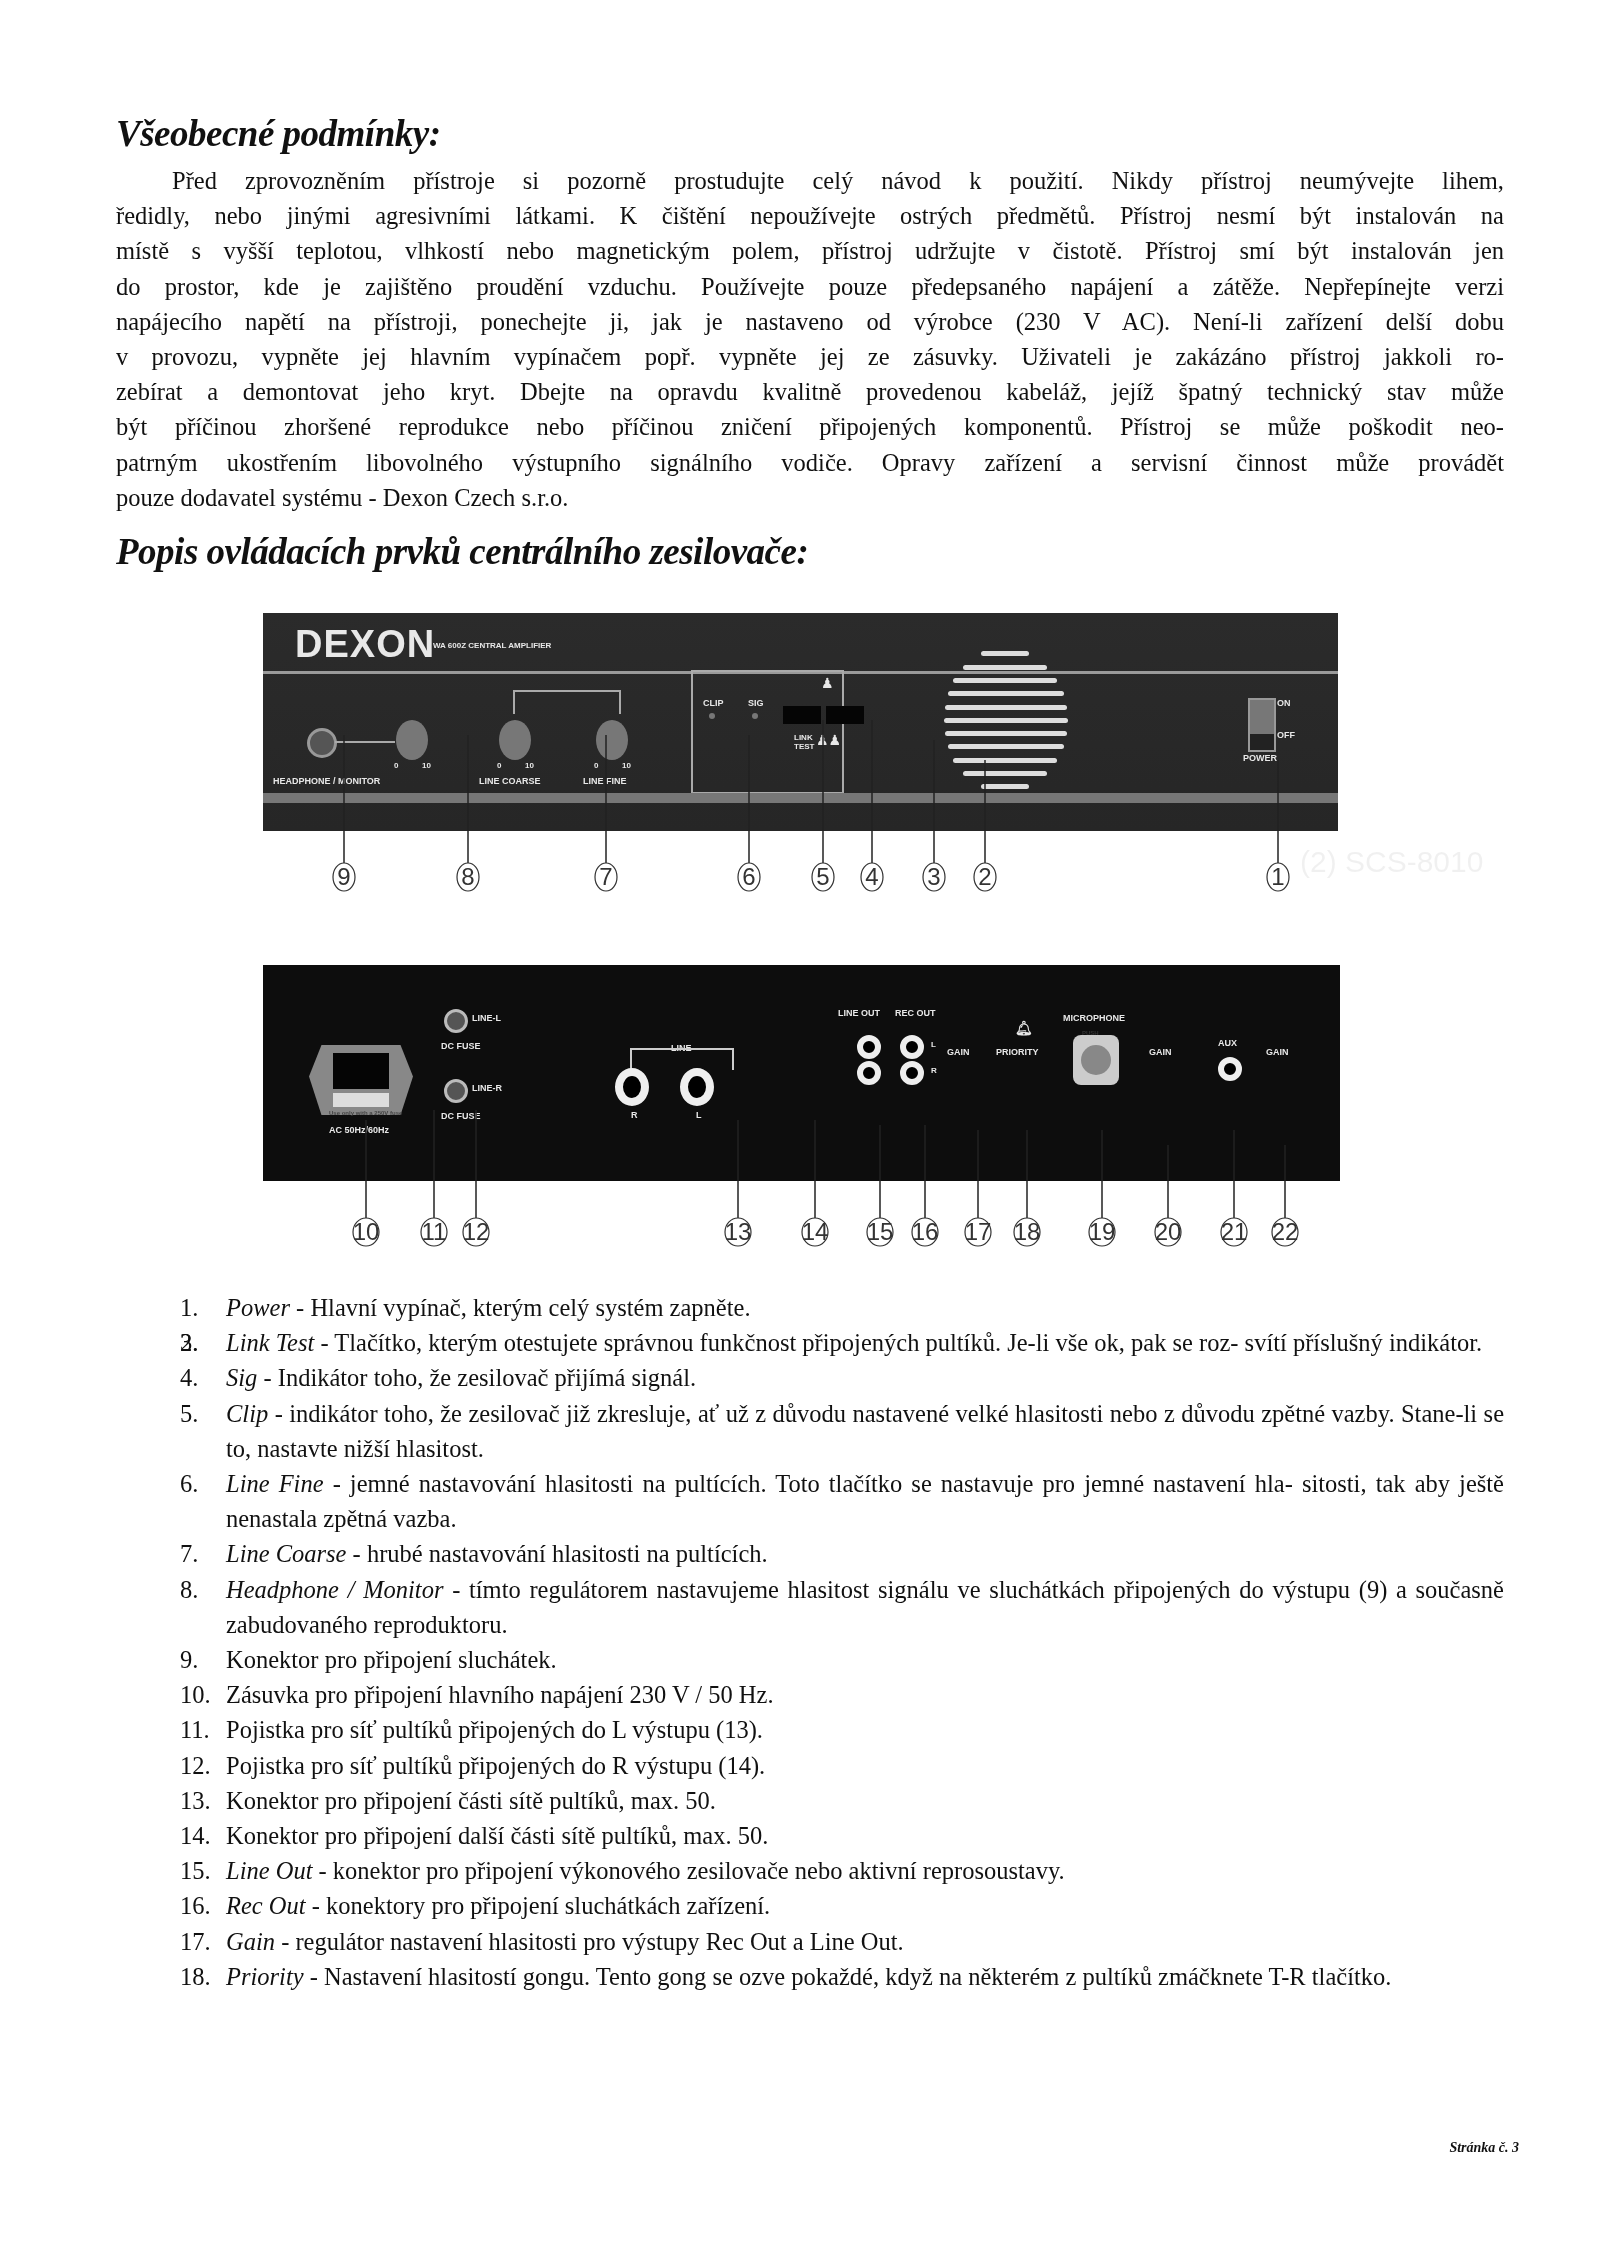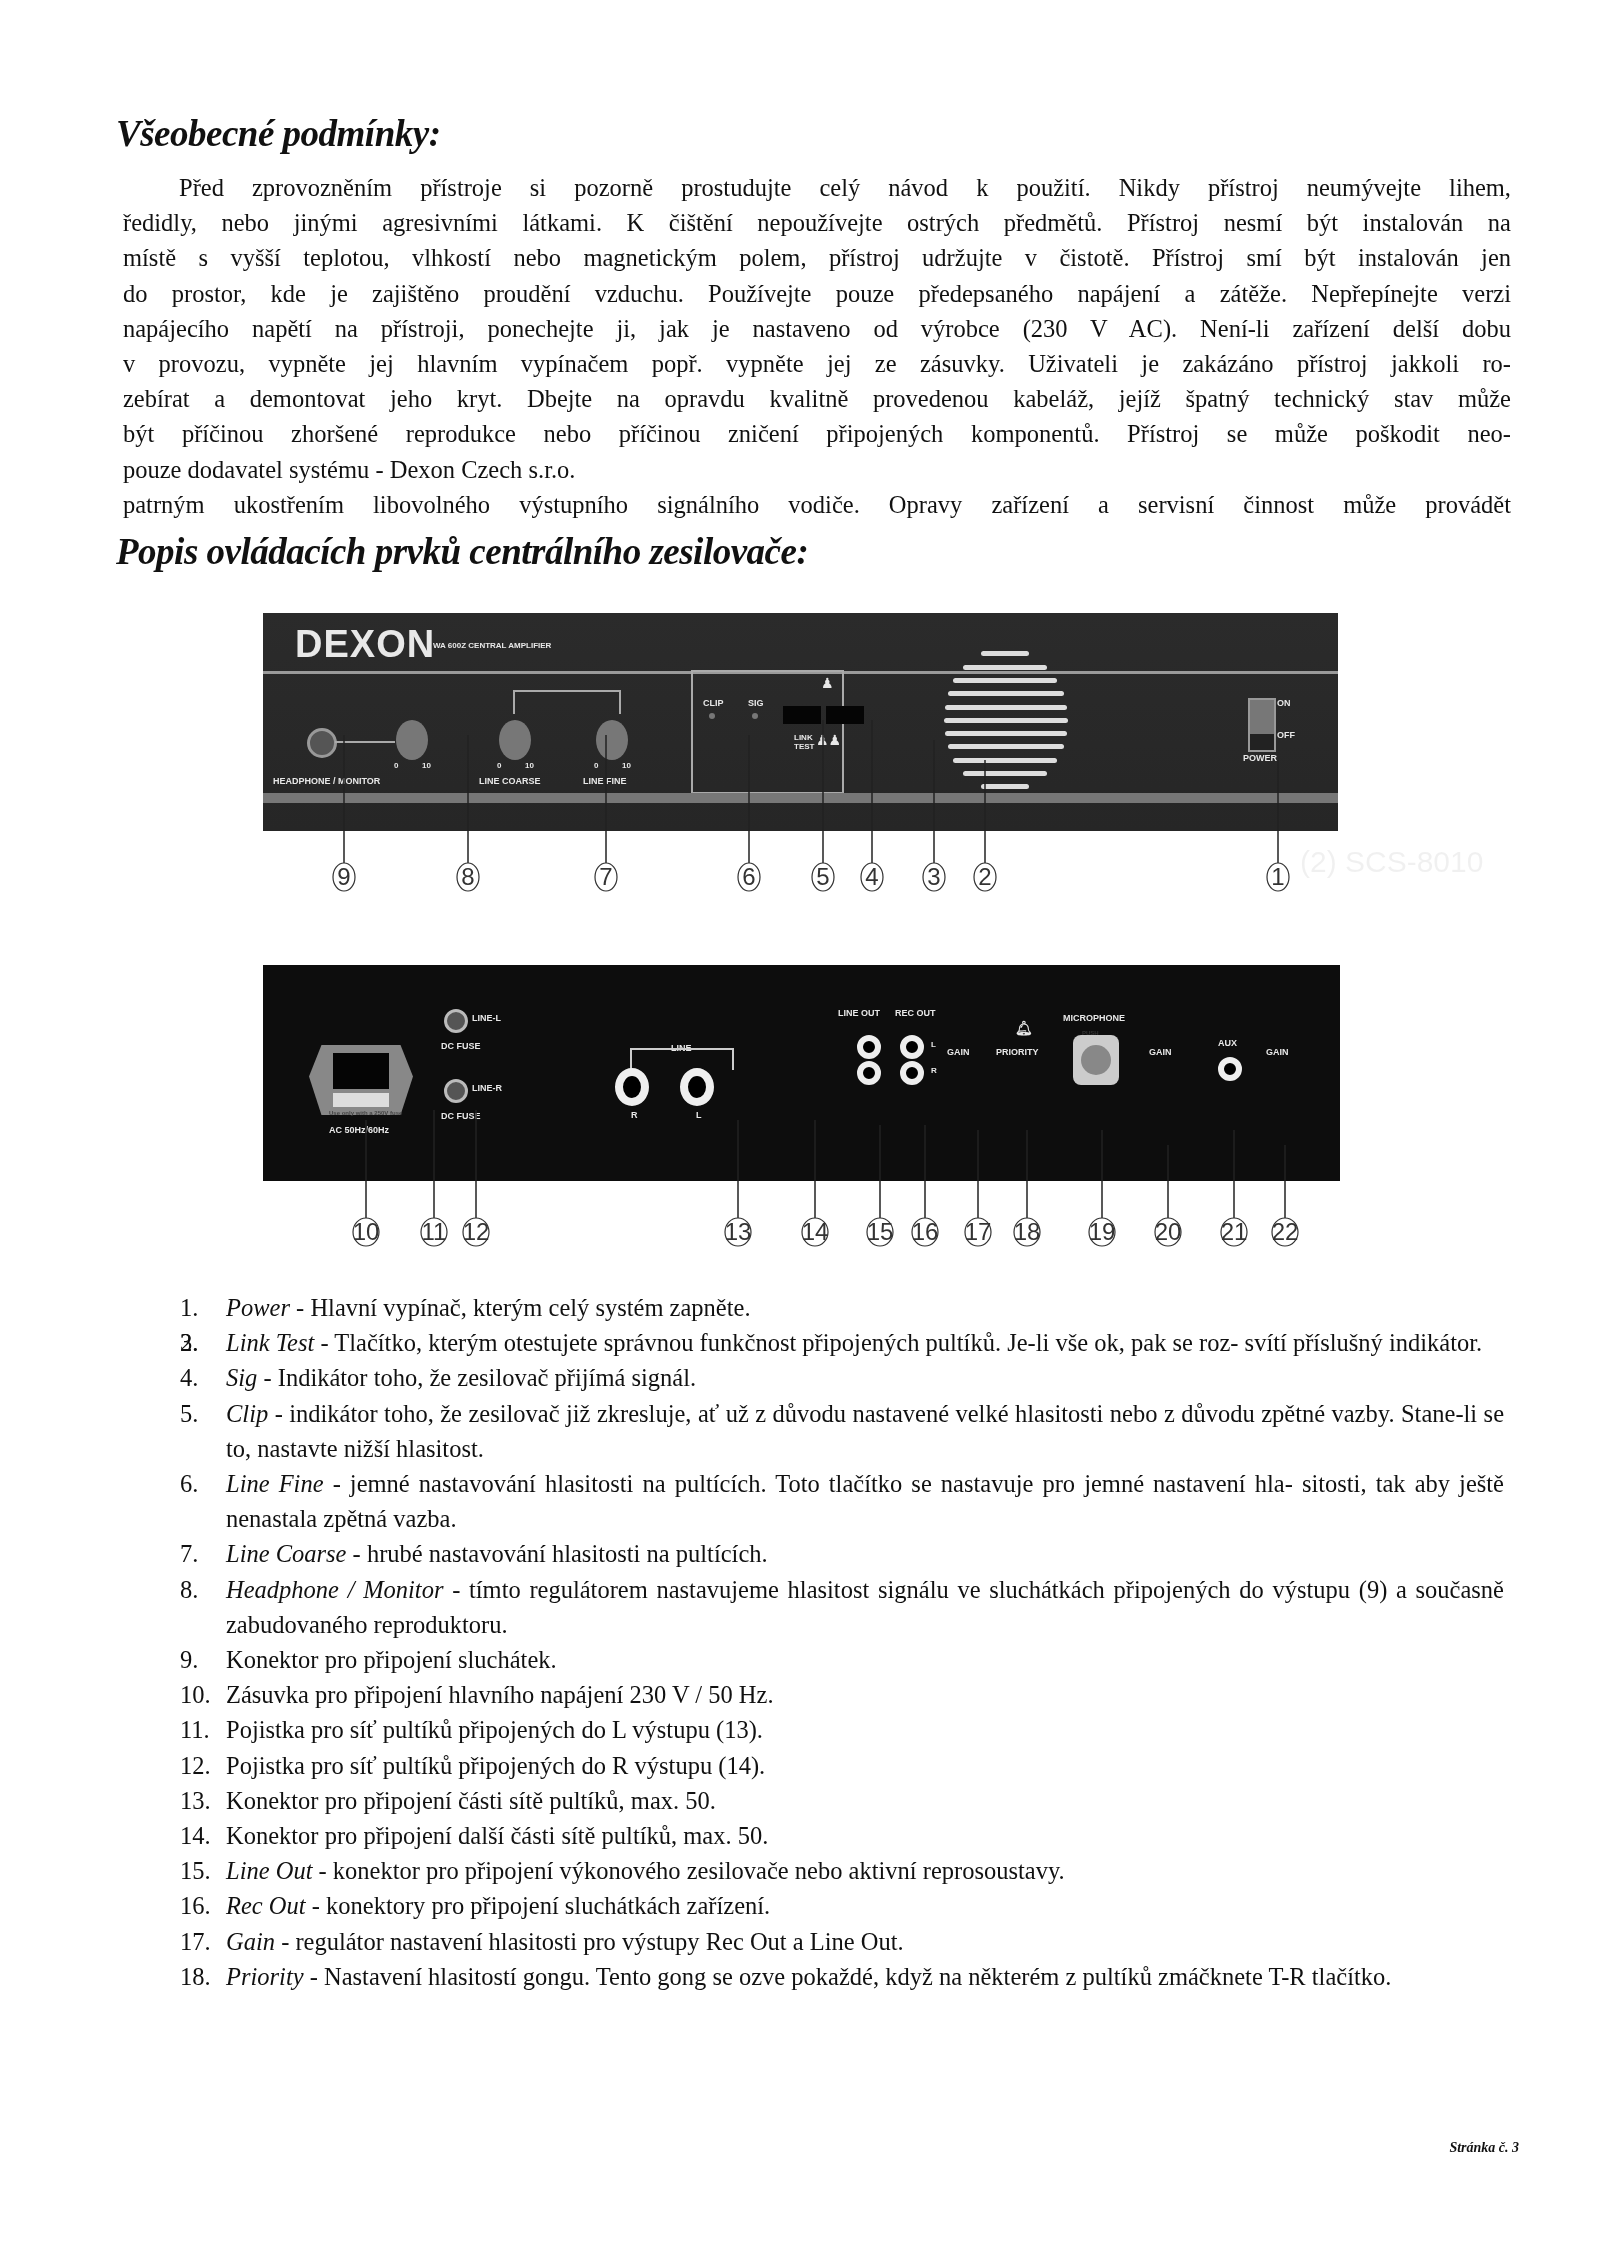--- a/index.html
+++ b/index.html
@@ -8,21 +8,21 @@
     font-family: "Liberation Serif", "DejaVu Serif", serif; color: #111;
   }
   .h {
     position: absolute; left: 116px; font-style: italic; font-weight: bold;
     font-size: 37px; letter-spacing: -0.5px; margin: 0;
   }
   #h1 { top: 112px; }
   #h2 { top: 530px; }
   .para {
     position: absolute; left: 116px; width: 1388px; top: 163px;
-    font-size: 24.5px; line-height: 35.2px; text-align: justify; margin: 7px;
+    font-size: 24.5px; line-height: 35.2px; text-align: justify; margin: 0;
   }
   .para .line { display: block; text-align: justify; text-align-last: justify; white-space: nowrap; }
   .para .line.last { text-align-last: left; }
   .para .line.first { text-indent: 56px; }
 
   
   .panel { position: absolute; background: #232323; }
   #front { left: 263px; top: 613px; width: 1075px; height: 218px;
            background: linear-gradient(#2b2b2b, #262626); }
   #rear { left: 263px; top: 965px; width: 1077px; height: 216px; background: #0d0d0d; }
@@ -45,22 +45,22 @@
 <h1 class="h" id="h1">Všeobecné podmínky:</h1>
 <div class="para" id="para1">
     <span class="line first">Před zprovozněním přístroje  si pozorně prostudujte celý návod k použití. Nikdy přístroj neumývejte lihem,</span>
     <span class="line">ředidly, nebo jinými agresivními látkami. K čištění nepoužívejte ostrých předmětů. Přístroj nesmí být instalován na</span>
     <span class="line">místě s vyšší teplotou, vlhkostí nebo magnetickým polem, přístroj udržujte v čistotě. Přístroj smí být instalován jen</span>
     <span class="line">do prostor, kde je zajištěno proudění vzduchu. Používejte pouze předepsaného napájení a zátěže. Nepřepínejte verzi</span>
     <span class="line">napájecího napětí na přístroji, ponechejte ji, jak je nastaveno od výrobce (230 V AC). Není-li zařízení delší dobu</span>
     <span class="line">v provozu, vypněte jej hlavním vypínačem popř. vypněte jej ze zásuvky. Uživateli je zakázáno přístroj jakkoli ro-</span>
     <span class="line">zebírat a demontovat jeho kryt. Dbejte na opravdu kvalitně provedenou kabeláž, jejíž špatný technický stav může</span>
     <span class="line">být příčinou zhoršené reprodukce nebo příčinou zničení připojených komponentů. Přístroj se může poškodit neo-</span>
+    <span class="line">patrným ukostřením libovolného výstupního signálního vodiče. Opravy zařízení a servisní činnost může provádět</span>
     <span class="line last">pouze dodavatel systému - Dexon Czech s.r.o.</span>
-    <span class="line">patrným ukostřením libovolného výstupního signálního vodiče. Opravy zařízení a servisní činnost může provádět</span>
   </div>
 
 <h2 class="h" id="h2">Popis ovládacích prvků centrálního zesilovače:</h2>
 
 <div class="ghost" style="left:1300px;top:845px;">(2) SCS-8010</div>
 
 <div class="panel" id="front">
   <div style="position:absolute;left:0;top:0;width:100%;height:58px;border-bottom:3px solid #9a9a9a;"></div>
   <div class="ptxt" style="left:32px;top:10px;font-size:38px;letter-spacing:1px;">DEXON</div>
   <div class="ptxt" style="left:170px;top:28px;font-size:8px;">WA 600Z  CENTRAL  AMPLIFIER</div>

